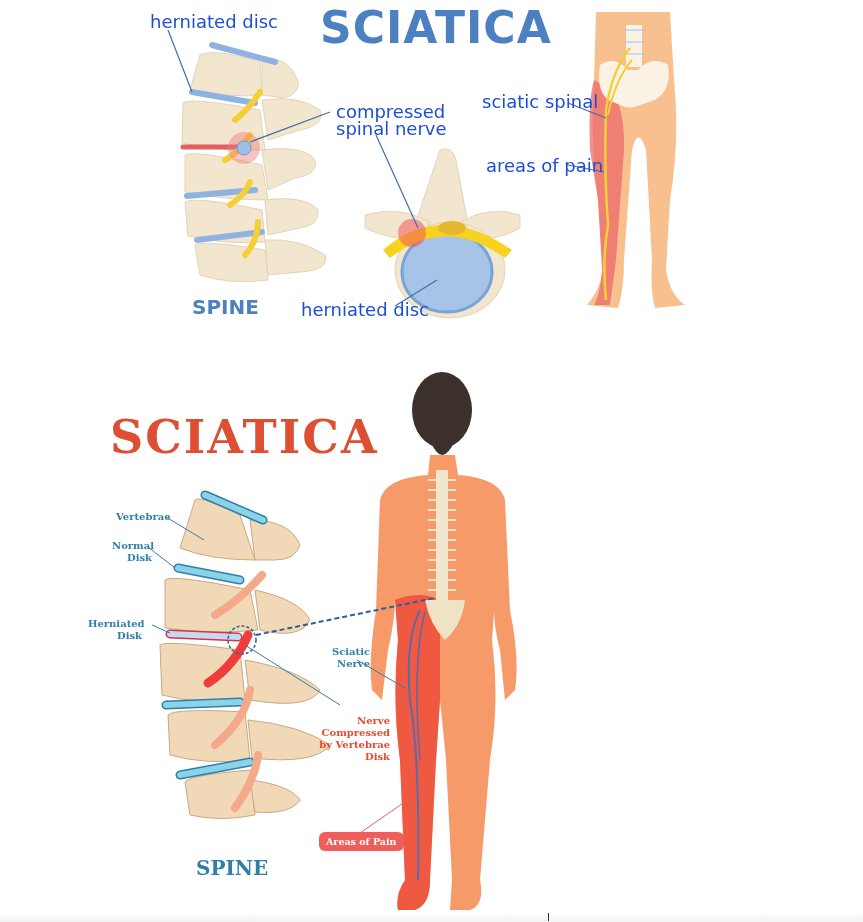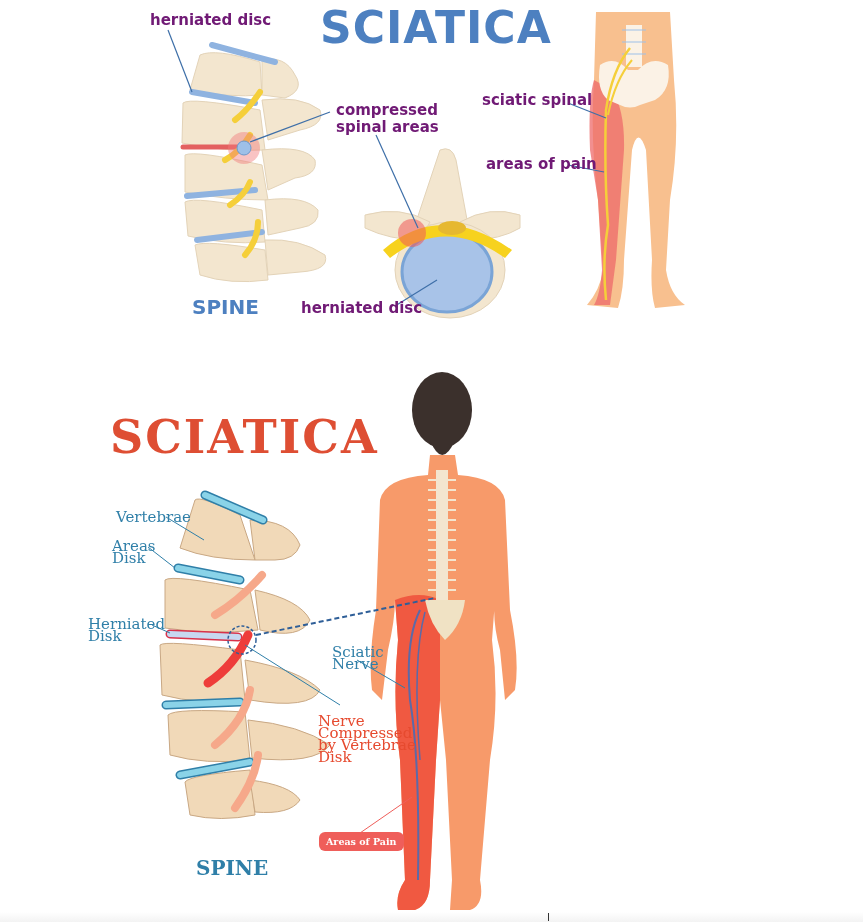--- a/index.html
+++ b/index.html
@@ -2,25 +2,25 @@
 <html><head>
 <meta charset="utf-8">
 <style>
   html,body{margin:0;padding:0;background:#ffffff;}
   body{width:863px;height:922px;position:relative;overflow:hidden;font-family:"DejaVu Sans","Liberation Sans",sans-serif;}
   .panel{position:absolute;left:0;width:863px;}
   #top{top:0;height:330px;}
   #bottom{top:360px;height:562px;}
   svg{position:absolute;left:0;top:0;}
   .lbl{position:absolute;white-space:nowrap;}
-  .top-lbl{color:#701a75;font-weight:bold;font-size:15px;font-family:"DejaVu Sans","Liberation Sans",sans-serif;}
+  .top-lbl{color:#1d4ed8;font-weight:normal;font-size:18px;font-family:"DejaVu Sans","Liberation Sans",sans-serif;}
   .top-title{color:#4d80c0;font-weight:bold;font-size:44px;letter-spacing:1px;font-family:"DejaVu Sans","Liberation Sans",sans-serif;}
   .top-spine{color:#4d80c0;font-weight:bold;font-size:20px;}
   .bot-title{color:#de4e33;font-weight:bold;font-size:46px;letter-spacing:2px;font-family:"DejaVu Serif","Liberation Serif",serif;}
-  .bot-lbl{color:#2f7fa8;font-weight:normal;font-size:15px;font-family:"DejaVu Serif","Liberation Serif",serif;text-align:left;line-height:12px;}
+  .bot-lbl{color:#2f7fa8;font-weight:bold;font-size:10px;font-family:"DejaVu Serif","Liberation Serif",serif;text-align:right;line-height:12px;}
   .bot-red{color:#e64a2f;}
   .bot-spine{color:#2f7fa8;font-weight:bold;font-size:20px;font-family:"DejaVu Serif","Liberation Serif",serif;}
   .pain-badge{position:absolute;background:#ef5e5a;color:#fff;font-weight:bold;font-size:9.5px;font-family:"DejaVu Serif","Liberation Serif",serif;padding:4px 7px;border-radius:6px;}
   .footer-bar{position:absolute;left:0;top:912px;width:863px;height:10px;background:linear-gradient(#ffffff,#f3f3f3);}
   .cursor{position:absolute;left:548px;top:913px;width:1px;height:8px;background:#333;}
 </style>
 </head>
 <body>
 
 <div class="panel" id="top">
@@ -84,21 +84,21 @@
       <path d="M630 48 Q612 70 606 110 Q604 170 608 225 Q602 260 606 300" stroke="#f5cf3a" stroke-width="2.5" fill="none"></path>
       <path d="M632 60 Q615 80 608 115" stroke="#f5cf3a" stroke-width="2" fill="none"></path>
       <line x1="568" y1="103" x2="606" y2="118" stroke="#3e6fa8" stroke-width="1.2"></line>
       <line x1="568" y1="165" x2="604" y2="172" stroke="#3e6fa8" stroke-width="1.2"></line>
     </g>
   </svg>
 
   <div class="lbl top-lbl" style="left:150px;top:11px;">herniated disc</div>
   <div class="lbl top-title" style="left:320px;top:2px;">SCIATICA</div>
   <div class="lbl top-lbl" style="left:336px;top:101px;">compressed</div>
-  <div class="lbl top-lbl" style="left:336px;top:118px;">spinal areas</div>
+  <div class="lbl top-lbl" style="left:336px;top:118px;">spinal nerve</div>
   <div class="lbl top-lbl" style="left:482px;top:91px;">sciatic spinal</div>
   <div class="lbl top-lbl" style="left:486px;top:155px;">areas of pain</div>
   <div class="lbl top-lbl" style="left:301px;top:299px;">herniated disc</div>
   <div class="lbl top-spine" style="left:192px;top:295px;">SPINE</div>
 </div>
 
 <div class="panel" id="bottom">
   <svg width="863" height="562" viewBox="0 360 863 562">
 
     <g>
@@ -163,21 +163,21 @@
       <line x1="245" y1="645" x2="340" y2="705" stroke="#2f7fa8" stroke-width="1"></line>
       <line x1="357" y1="660" x2="405" y2="688" stroke="#2f7fa8" stroke-width="1"></line>
       <line x1="256" y1="635" x2="435" y2="598" stroke="#2f5f98" stroke-width="2" stroke-dasharray="5,3"></line>
       <line x1="360" y1="833" x2="412" y2="797" stroke="#ef5e5a" stroke-width="1"></line>
     </g>
   </svg>
 
   <div class="lbl bot-title" style="left:110px;top:50px;">SCIATICA</div>
   <div class="lbl bot-lbl" style="left:116px;top:151px;">Vertebrae</div>
   <div class="lbl bot-lbl" style="left:112px;top:180px;width:40px;">
-    <div>Areas</div>
+    <div>Normal</div>
     <div>Disk</div>
   </div>
   <div class="lbl bot-lbl" style="left:88px;top:258px;width:54px;">
     <div>Herniated</div>
     <div>Disk</div>
   </div>
   <div class="lbl bot-lbl" style="left:332px;top:286px;width:38px;">
     <div>Sciatic</div>
     <div>Nerve</div>
   </div>

